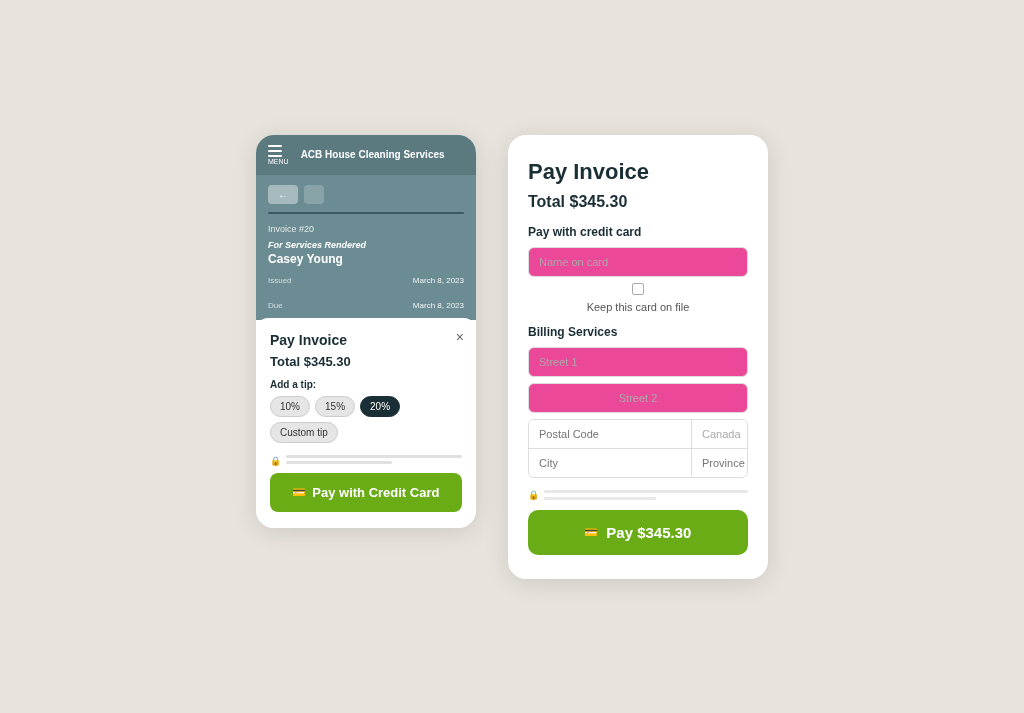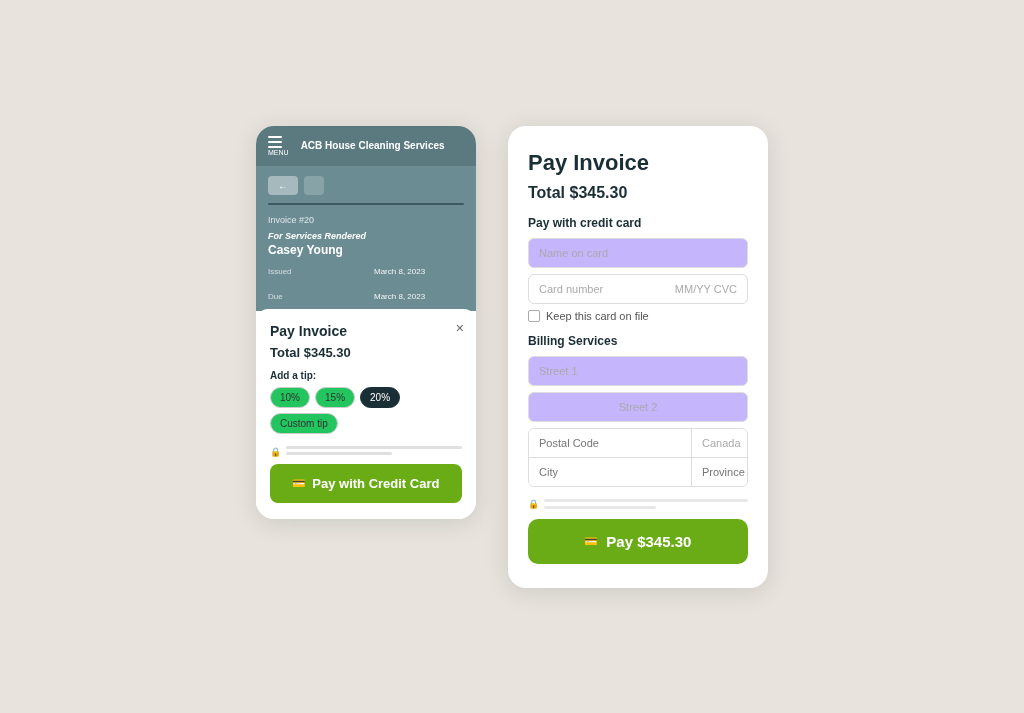--- a/index.html
+++ b/index.html
@@ -128,20 +128,21 @@
     }
 
     .invoice-date-label {
       font-size: 8px;
       color: rgba(255,255,255,0.7);
     }
 
     .invoice-date-value {
       font-size: 8px;
       color: rgba(255,255,255,0.9);
+      text-align: right;
     }
 
     
     .payment-modal {
       background: white;
       border-radius: 12px 12px 0 0;
       padding: 14px 14px 16px;
       position: relative;
       margin-top: -2px;
     }
@@ -181,21 +182,21 @@
 
     .tip-options {
       display: flex;
       gap: 5px;
       margin-bottom: 12px;
       flex-wrap: wrap;
     }
 
     .tip-btn {
       border: 1.5px solid #ccc;
-      background: #22c55e;
+      background: #e5e5e5;
       border-radius: 20px;
       padding: 4px 9px;
       font-size: 10px;
       color: #333;
       cursor: pointer;
       font-weight: 500;
     }
 
     .tip-btn.active {
       background: #1a2e35;
@@ -286,21 +287,21 @@
 
     .form-input {
       width: 100%;
       border: 1.5px solid #ddd;
       border-radius: 6px;
       padding: 8px 10px;
       font-size: 11px;
       color: #333;
       outline: none;
       margin-bottom: 6px;
-      background: #c4b5fd;
+      background: #ec4899;
     }
 
     .form-input::placeholder {
       color: #aaa;
     }
 
     .card-row {
       display: flex;
       gap: 6px;
       align-items: center;
@@ -320,20 +321,21 @@
       font-size: 11px;
       color: #aaa;
       white-space: nowrap;
     }
 
     .checkbox-row {
       display: flex;
       align-items: center;
       gap: 6px;
       margin-bottom: 12px;
+      flex-direction: column;
     }
 
     .checkbox {
       width: 12px;
       height: 12px;
       border: 1.5px solid #aaa;
       border-radius: 2px;
       cursor: pointer;
       flex-shrink: 0;
     }
@@ -478,24 +480,20 @@
   </div>
 
   <div class="right-card">
     <div class="right-title">Pay Invoice</div>
     <div class="right-total">Total $345.30</div>
 
     <div class="section-label">Pay with credit card</div>
 
     <input class="form-input" type="text" placeholder="Name on card" style="">
 
-    <div class="card-row">
-      <span class="card-number-placeholder">Card number</span>
-      <span class="card-expiry-cvc">MM/YY  CVC</span>
-    </div>
 
     <div class="checkbox-row">
       <div class="checkbox"></div>
       <span class="checkbox-label">Keep this card on file</span>
     </div>
 
     <div class="section-label">Billing Services</div>
 
     <input class="form-input" type="text" placeholder="Street 1" style="">
 

